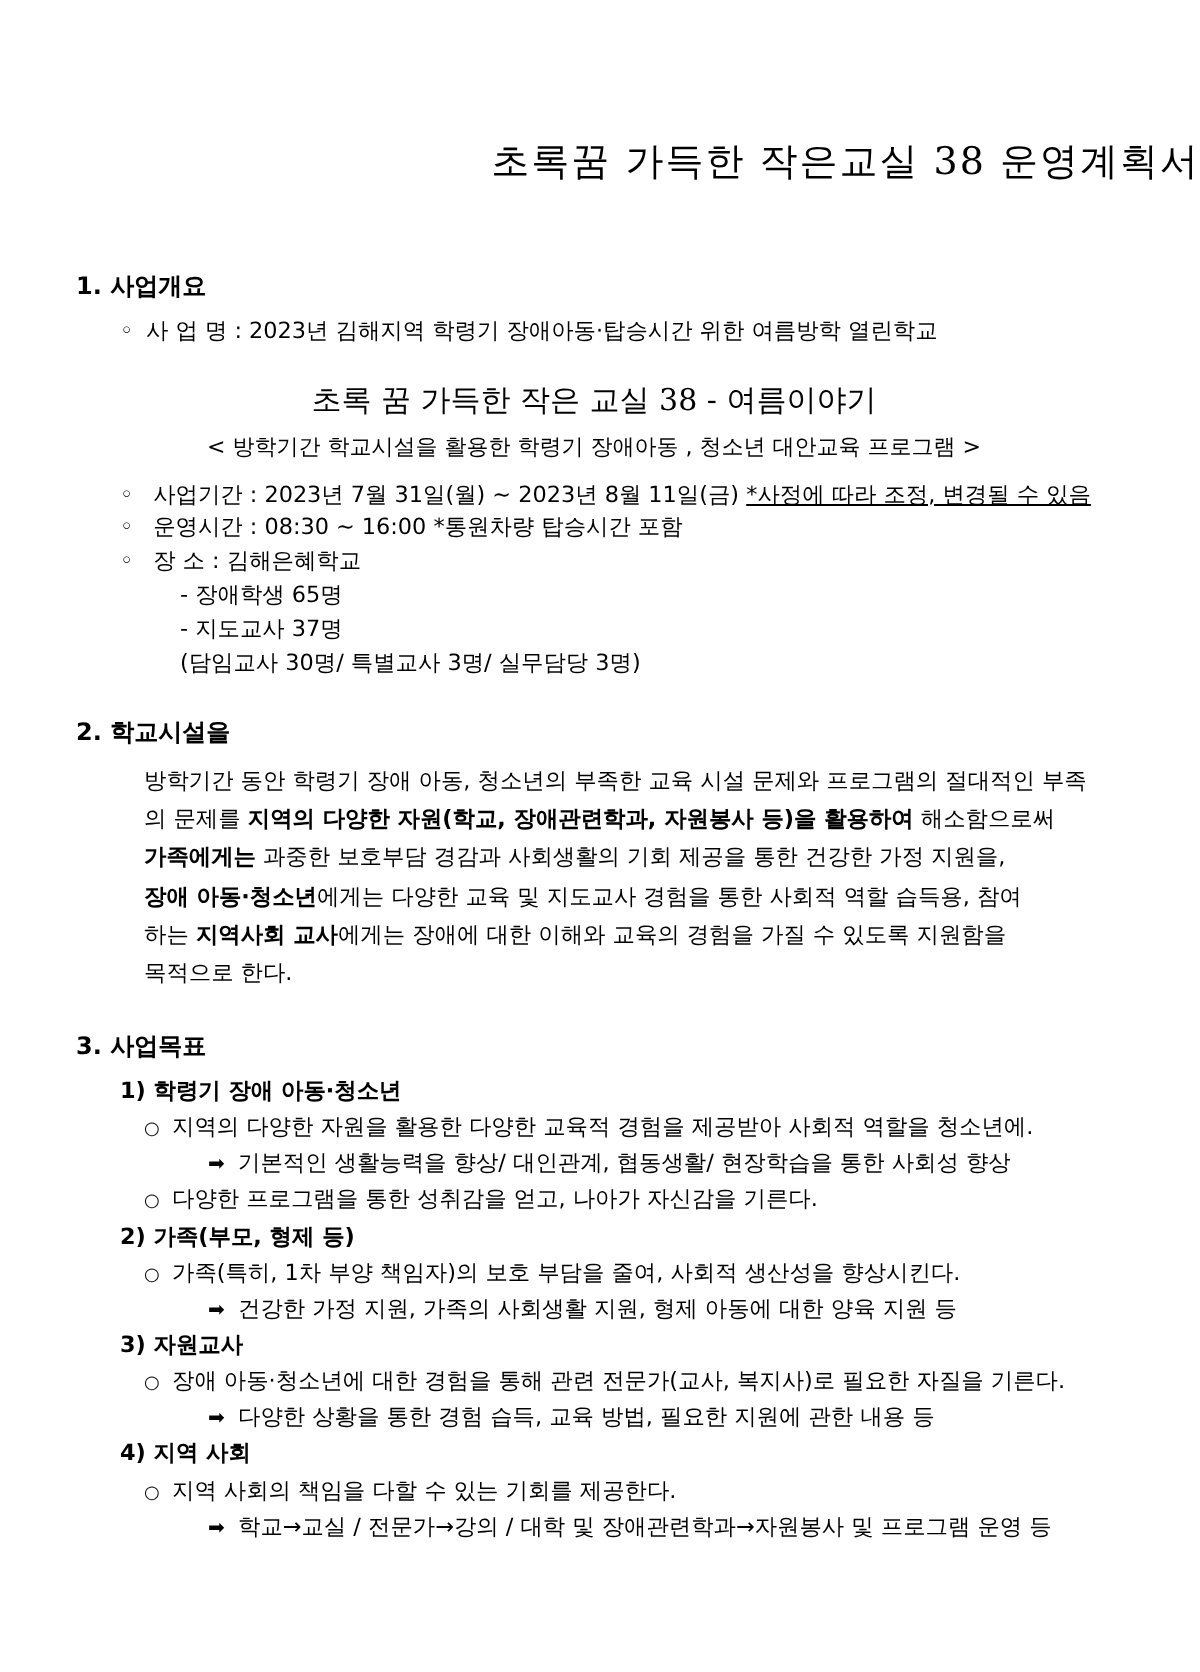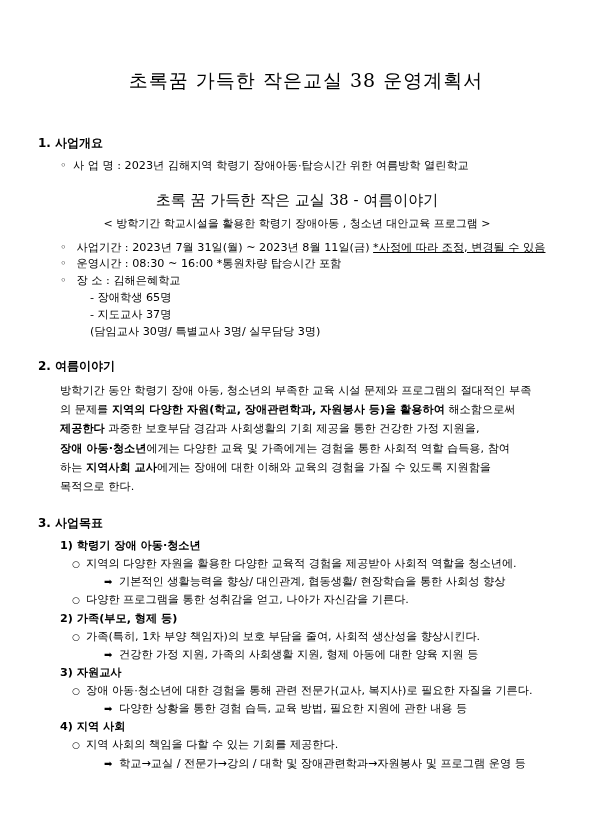--- a/index.html
+++ b/index.html
@@ -15,21 +15,21 @@
     overflow: hidden;
   }
   .page {
     position: relative;
     width: 600px;
     height: 836px;
     padding: 0;
     box-sizing: border-box;
   }
   .doc-title {
-    text-align: center;
+    text-align: right;
     font-size: 19px;
     font-weight: normal;
     letter-spacing: 1px;
     margin: 68px 0 0 0;
     font-family: "DejaVu Serif", "Liberation Serif", serif;
     padding-left: 12px;
   }
   .body-wrap {
     padding: 0 44px 0 38px;
     margin-top: 40px;
@@ -91,21 +91,21 @@
     margin: 0 0 7px 0;
   }
   .u {
     text-decoration: underline;
   }
   .b {
     font-weight: bold;
   }
   .para {
     text-indent: 0;
-    margin-left: 22px;
+    margin-left: 34px;
     line-height: 1.72;
     font-size: 11.2px;
   }
   .tight {
     line-height: 1.5;
   }
 </style>
 </head>
 <body>
 
@@ -143,35 +143,35 @@
 
 
       <div class="lvl3 tight">- 장애학생 65명</div>
       <div class="lvl3 tight">- 지도교사 37명</div>
       <div class="lvl3 tight">(담임교사 30명/ 특별교사 3명/ 실무담당 3명)</div>
     </div>
 
     <div class="sec-gap">
       <div class="sec-head">
         <span>2.</span>
-        <span>여름이야기</span>
+        <span>학교시설을</span>
       </div>
 
       <div class="para">
         <div>
           <span>방학기간 동안 학령기 장애 아동, 청소년의 부족한 교육 시설 문제와 프로그램의 절대적인 부족</span>
         </div>
         <div>
           <span>의 문제를 </span><span class="b">지역의 다양한 자원(학교, 장애관련학과, 자원봉사 등)을 활용하여</span><span> 해소함으로써</span>
         </div>
         <div>
-          <span class="b">제공한다</span><span> 과중한 보호부담 경감과 사회생활의 기회 제공을 통한 건강한 가정 지원을,</span>
-        </div>
-        <div>
-          <span class="b">장애 아동·청소년</span><span>에게는 다양한 교육 및 가족에게는 경험을 통한 사회적 역할 습득용, 참여</span>
+          <span class="b">가족에게는</span><span> 과중한 보호부담 경감과 사회생활의 기회 제공을 통한 건강한 가정 지원을,</span>
+        </div>
+        <div>
+          <span class="b">장애 아동·청소년</span><span>에게는 다양한 교육 및 지도교사 경험을 통한 사회적 역할 습득용, 참여</span>
         </div>
         <div>
           <span>하는 </span><span class="b">지역사회 교사</span><span>에게는 장애에 대한 이해와 교육의 경험을 가질 수 있도록 지원함을</span>
         </div>
         <div>
           <span>목적으로 한다.</span>
         </div>
       </div>
     </div>
 

